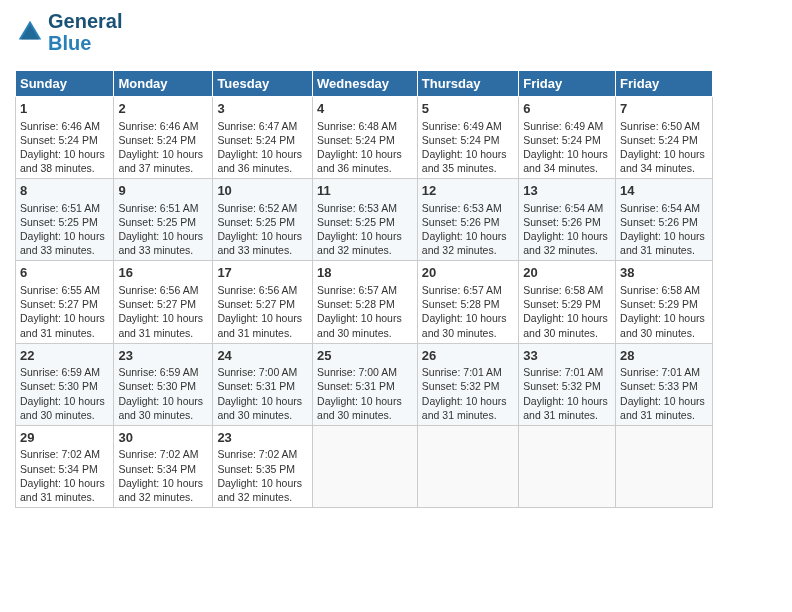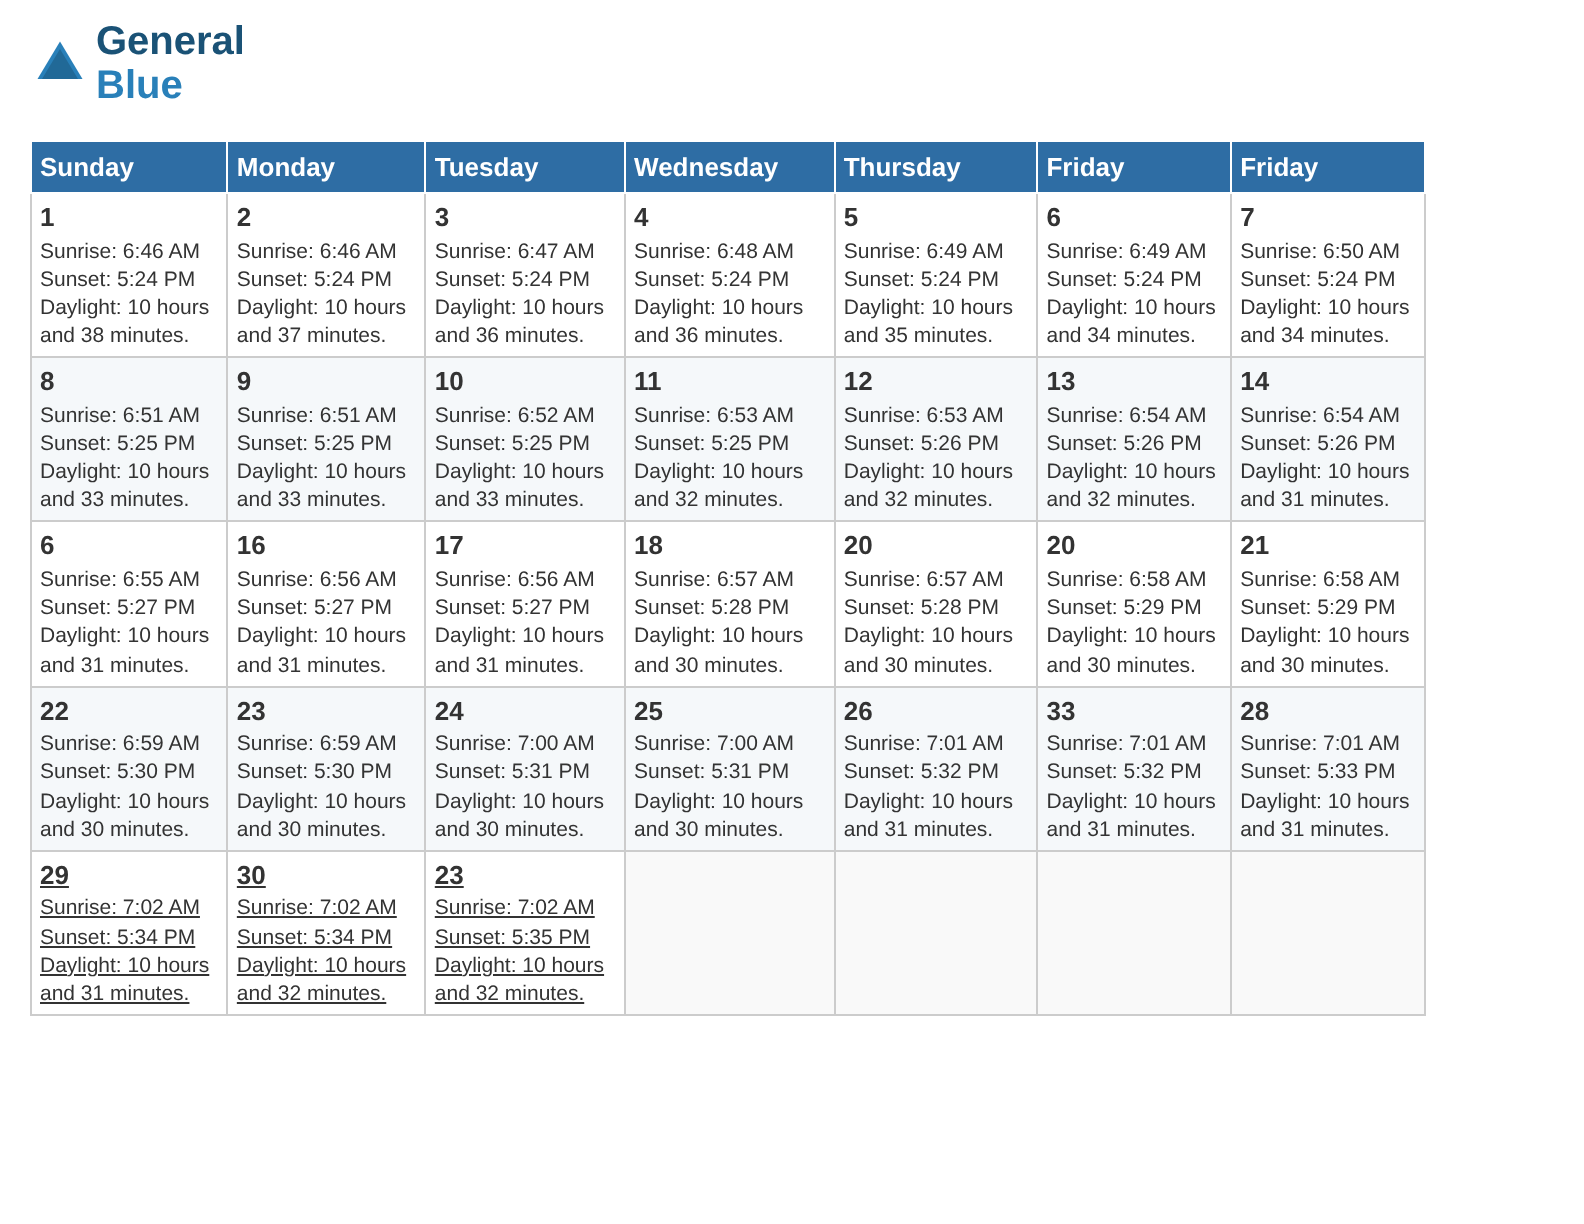--- a/index.html
+++ b/index.html
@@ -75,21 +75,20 @@
       font-size: 13px;
       font-weight: bold;
       display: block;
       margin-bottom: 1px;
     }
     .empty-cell {
       background: #f9f9f9 !important;
     }
     .last-row td {
       height: 70px;
-      text-decoration: underline;
     }
   </style>
 </head>
 <body>
 
 <div class="container">
   <div class="header-row">
     <div class="logo">
       <svg class="logo-icon" viewBox="0 0 40 40">
         <polygon points="20,5 35,30 5,30" fill="#2980b9"></polygon>
@@ -137,21 +136,21 @@
           <td><span class="day-num">13</span>Sunrise: 6:54 AM<br>Sunset: 5:26 PM<br>Daylight: 10 hours and 32 minutes.</td>
           <td><span class="day-num">14</span>Sunrise: 6:54 AM<br>Sunset: 5:26 PM<br>Daylight: 10 hours and 31 minutes.</td>
         </tr>
         <tr>
           <td><span class="day-num">6</span>Sunrise: 6:55 AM<br>Sunset: 5:27 PM<br>Daylight: 10 hours and 31 minutes.</td>
           <td><span class="day-num">16</span>Sunrise: 6:56 AM<br>Sunset: 5:27 PM<br>Daylight: 10 hours and 31 minutes.</td>
           <td><span class="day-num">17</span>Sunrise: 6:56 AM<br>Sunset: 5:27 PM<br>Daylight: 10 hours and 31 minutes.</td>
           <td><span class="day-num">18</span>Sunrise: 6:57 AM<br>Sunset: 5:28 PM<br>Daylight: 10 hours and 30 minutes.</td>
           <td><span class="day-num">20</span>Sunrise: 6:57 AM<br>Sunset: 5:28 PM<br>Daylight: 10 hours and 30 minutes.</td>
           <td><span class="day-num">20</span>Sunrise: 6:58 AM<br>Sunset: 5:29 PM<br>Daylight: 10 hours and 30 minutes.</td>
-          <td><span class="day-num">21</span>Sunrise: 6:58 AM<br>Sunset: 5:29 PM<br>Daylight: 10 hours and 30 minutes.</td>
+          <td><span class="day-num">38</span>Sunrise: 6:58 AM<br>Sunset: 5:29 PM<br>Daylight: 10 hours and 30 minutes.</td>
         </tr>
         <tr>
           <td><span class="day-num">22</span>Sunrise: 6:59 AM<br>Sunset: 5:30 PM<br>Daylight: 10 hours and 30 minutes.</td>
           <td><span class="day-num">23</span>Sunrise: 6:59 AM<br>Sunset: 5:30 PM<br>Daylight: 10 hours and 30 minutes.</td>
           <td><span class="day-num">24</span>Sunrise: 7:00 AM<br>Sunset: 5:31 PM<br>Daylight: 10 hours and 30 minutes.</td>
           <td><span class="day-num">25</span>Sunrise: 7:00 AM<br>Sunset: 5:31 PM<br>Daylight: 10 hours and 30 minutes.</td>
           <td><span class="day-num">26</span>Sunrise: 7:01 AM<br>Sunset: 5:32 PM<br>Daylight: 10 hours and 31 minutes.</td>
           <td><span class="day-num">33</span>Sunrise: 7:01 AM<br>Sunset: 5:32 PM<br>Daylight: 10 hours and 31 minutes.</td>
           <td><span class="day-num">28</span>Sunrise: 7:01 AM<br>Sunset: 5:33 PM<br>Daylight: 10 hours and 31 minutes.</td>
         </tr>

